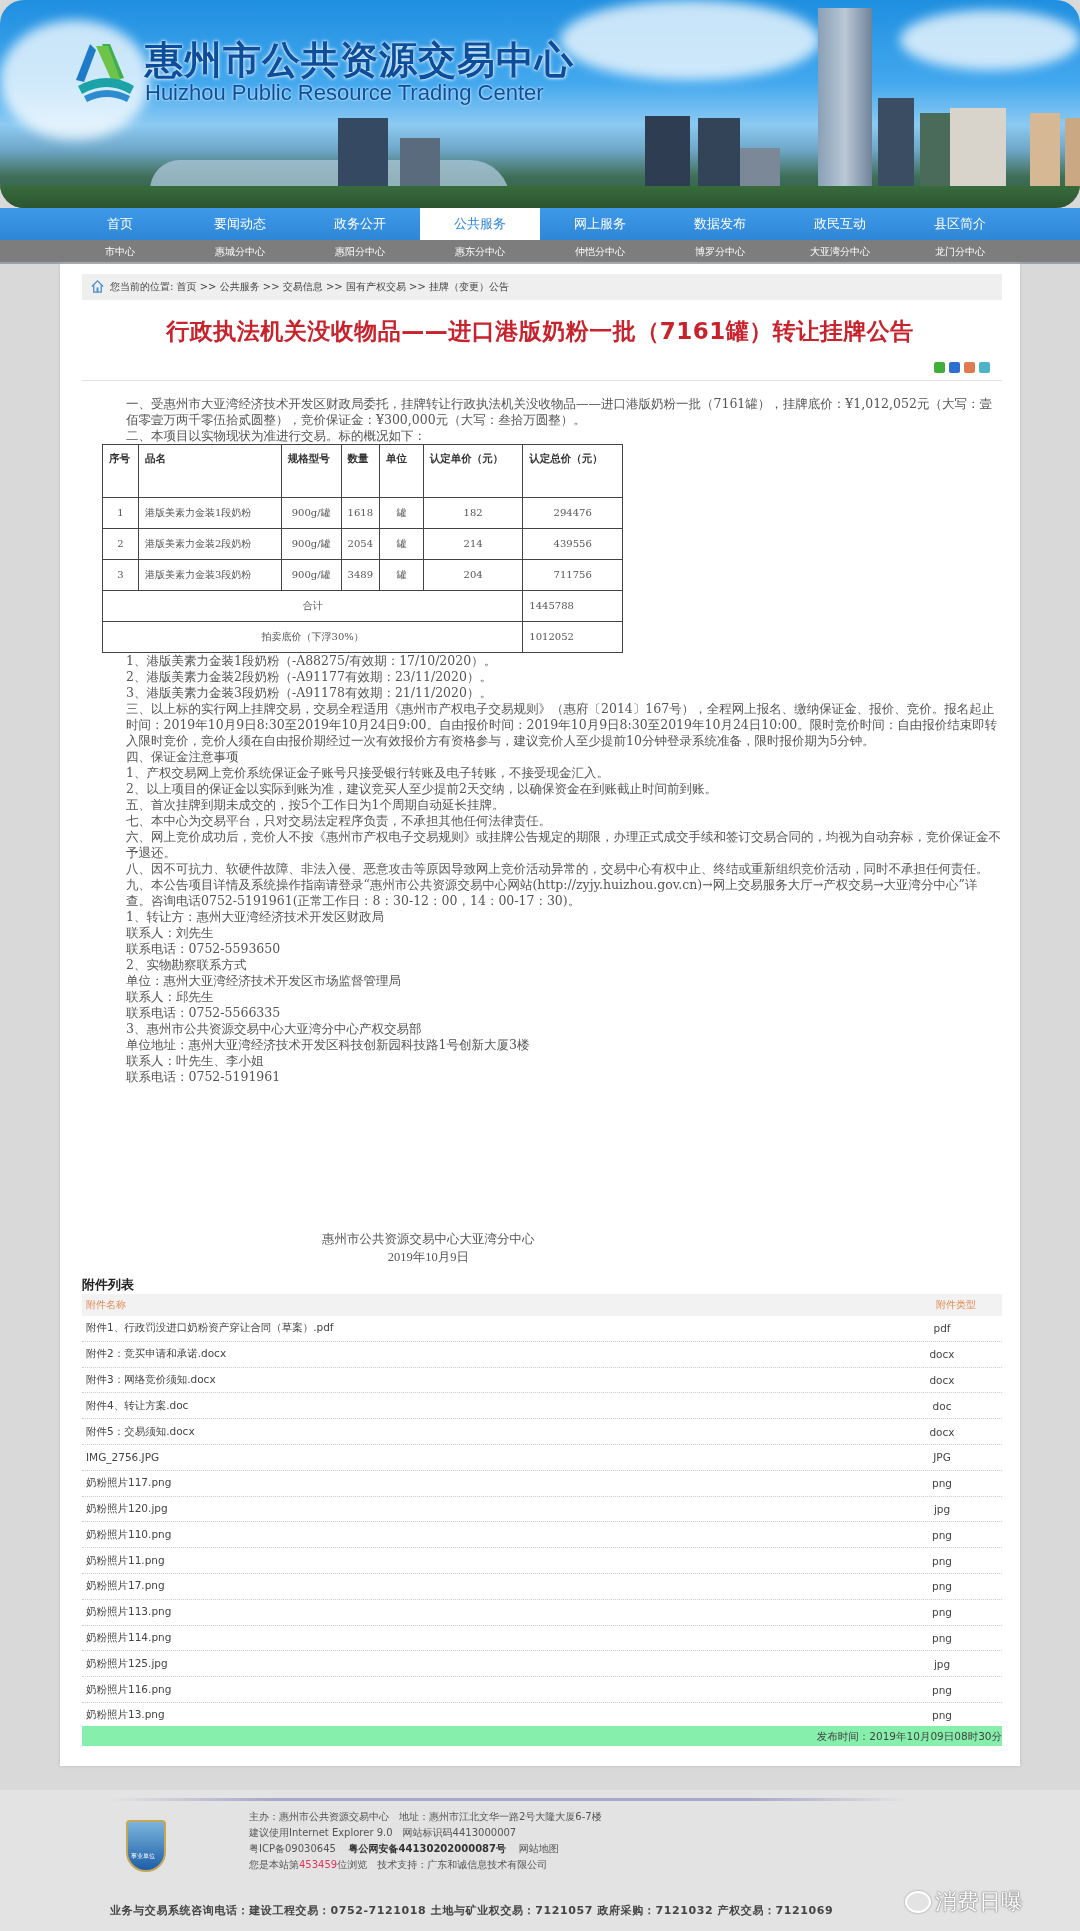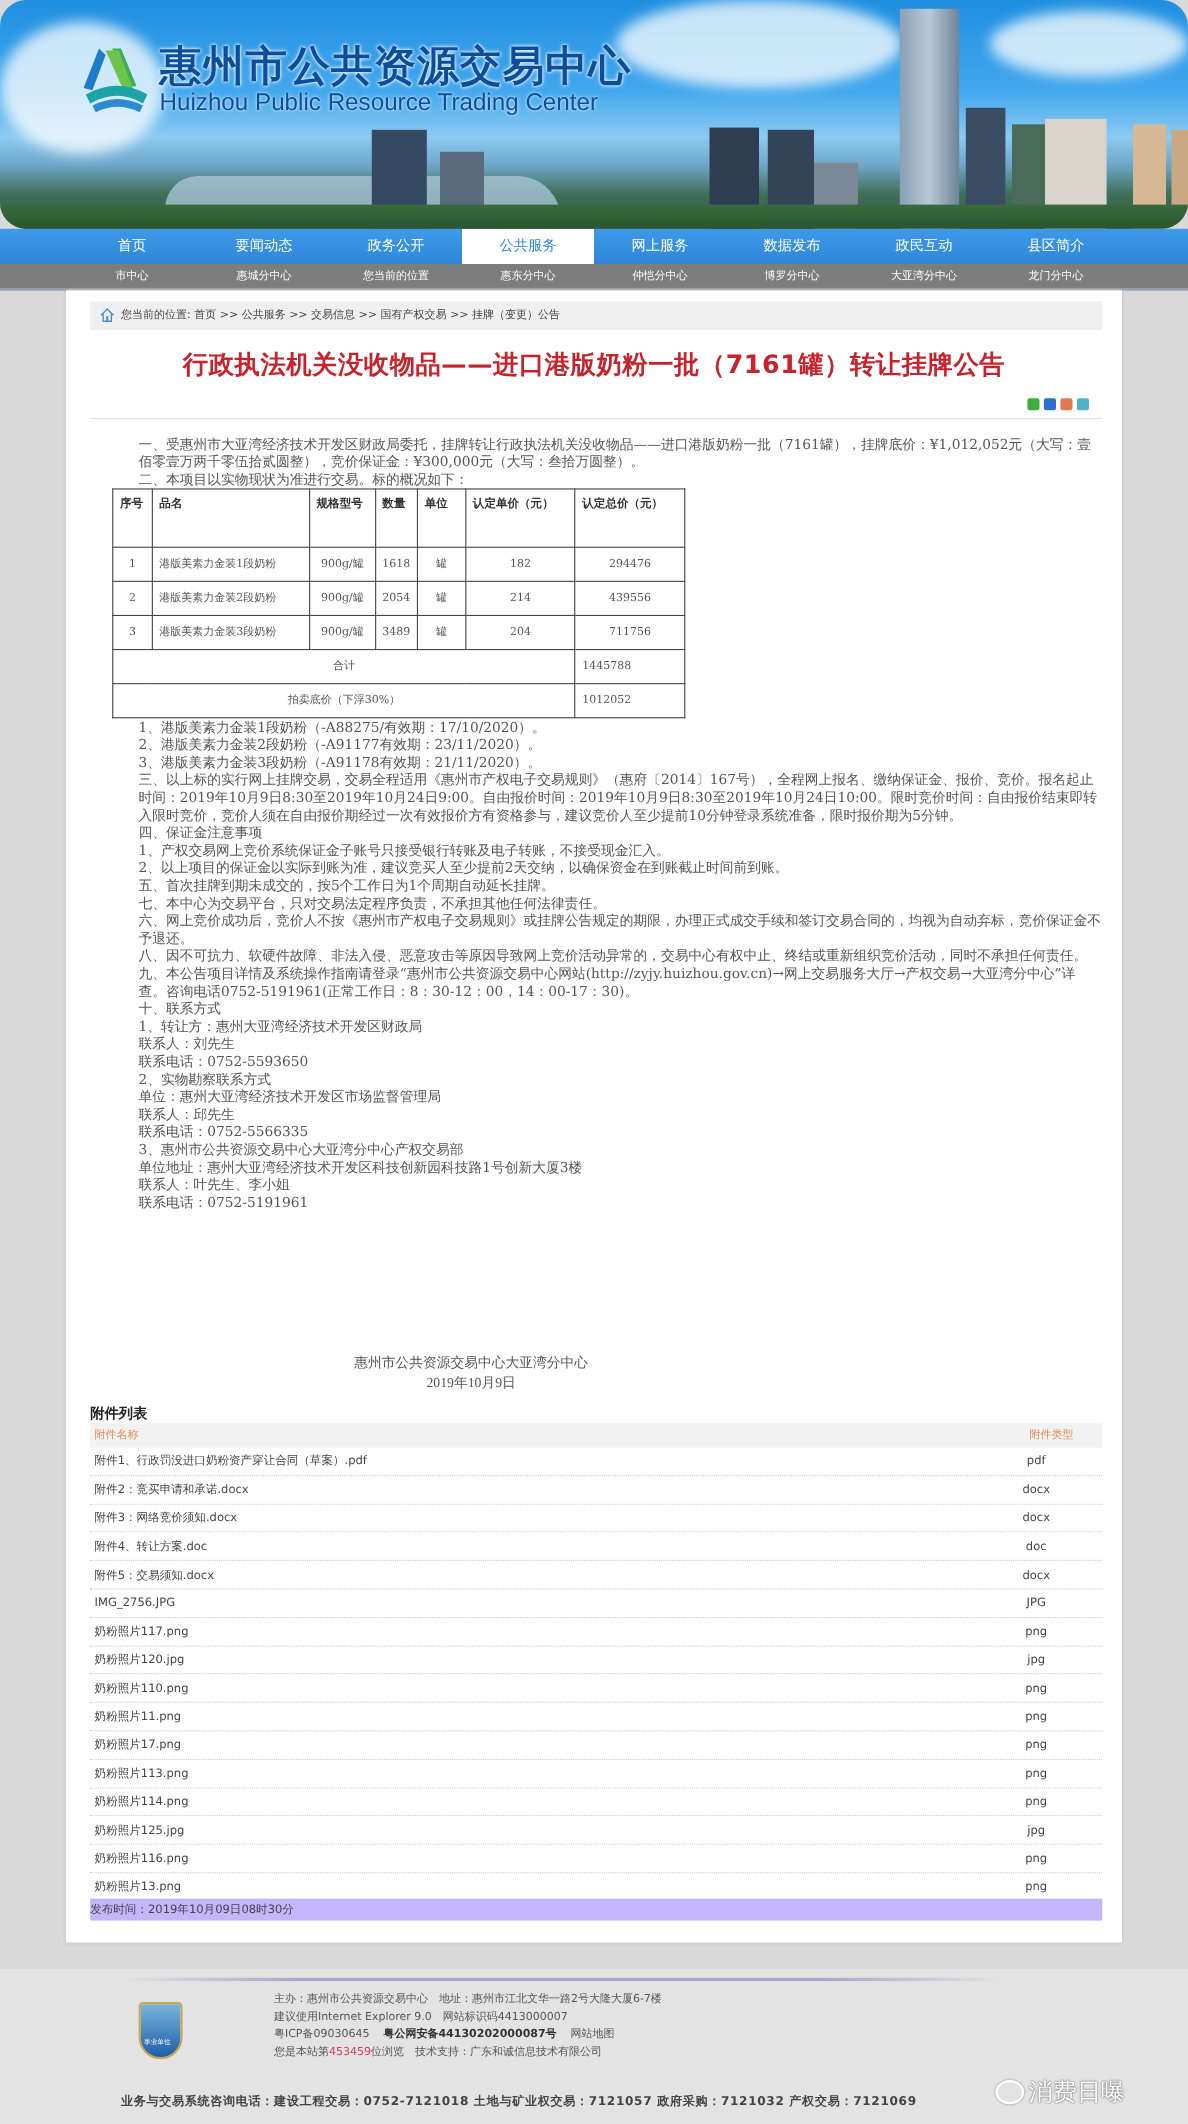--- a/index.html
+++ b/index.html
@@ -35,21 +35,21 @@
   table.items td, table.items th { border: 1px solid #444; padding: 0 6px; color: #555; font-weight: normal; }
   table.items th { font-weight: bold; color: #333; text-align: left; vertical-align: top; height: 53px; line-height: 26px; font-family: "DejaVu Sans", sans-serif; font-size: 10.5px; }
   table.items td { height: 31px; }
   .c { text-align: center; }
   .sign { position: absolute; left: 262px; top: 966px; font-family: Liberation Serif, serif; font-size: 12.5px; color: #555; text-align: center; line-height: 18px; }
   .att-title { position: absolute; left: 22px; top: 1012px; font-size: 13px; font-weight: bold; color: #222; }
   .att { position: absolute; left: 22px; top: 1030px; width: 920px; }
   .att-head { height: 22px; background: #f2f2f2; display: flex; justify-content: space-between; padding: 0 26px 0 4px; font-size: 10px; line-height: 22px; color: #e38b55; }
   .att-row { height: 25.8px; display: flex; justify-content: space-between; align-items: center; padding: 0 40px 0 4px; font-size: 10.5px; color: #444; border-bottom: 1px dotted #ccc; }
   .att-row .t { width: 40px; text-align: center; }
-  .pubtime { position: absolute; left: 22px; top: 1462px; width: 920px; height: 20px; background: #c4b5fd; text-align: left; font-size: 10.5px; line-height: 20px; color: #444; }
+  .pubtime { position: absolute; left: 22px; top: 1462px; width: 920px; height: 20px; background: #86efac; text-align: right; font-size: 10.5px; line-height: 20px; color: #444; }
   
   .footer { position: absolute; left: 0; top: 1790px; width: 1080px; height: 141px; background: #e3e3e3; }
   .footer-line { position: absolute; left: 110px; top: 8px; width: 800px; height: 3px; background: linear-gradient(90deg, rgba(160,160,200,0), #a8a8c8 20%, #a8a8c8 80%, rgba(160,160,200,0)); }
   .badge { position: absolute; left: 126px; top: 30px; width: 40px; height: 52px; background: linear-gradient(180deg,#7ab4dc,#1d5ea8); border-radius: 4px 4px 20px 20px; border: 2px solid #c5a756; }
   .badge-txt { position: absolute; left: 3px; top: 30px; font-size: 6px; color: #fff; }
   .fl { position: absolute; left: 249px; font-size: 10px; color: #555; }
   .fl b { color: #333; }
   .red { color: #e0365a; }
   .hotline { position: absolute; left: 110px; top: 113px; font-size: 11px; color: #444; font-weight: bold; letter-spacing: 0.6px; white-space: nowrap; }
   .wm { position: absolute; left: 905px; top: 97px; font-size: 22px; color: #fff; text-shadow: 0 0 2px #777, 0 0 1px #555; display: flex; align-items: center; gap: 4px; }
@@ -92,21 +92,21 @@
   <div class="nav-item">政务公开</div>
   <div class="nav-item active">公共服务</div>
   <div class="nav-item">网上服务</div>
   <div class="nav-item">数据发布</div>
   <div class="nav-item">政民互动</div>
   <div class="nav-item">县区简介</div>
 </div>
 <div class="subnav">
   <div class="subnav-item">市中心</div>
   <div class="subnav-item">惠城分中心</div>
-  <div class="subnav-item">您当前的位置</div>
+  <div class="subnav-item">惠阳分中心</div>
   <div class="subnav-item">惠东分中心</div>
   <div class="subnav-item">仲恺分中心</div>
   <div class="subnav-item">博罗分中心</div>
   <div class="subnav-item">大亚湾分中心</div>
   <div class="subnav-item">龙门分中心</div>
 </div>
 
 <div class="panel">
   <div class="crumb">
     <svg class="home-icon" viewBox="0 0 16 16">
@@ -182,21 +182,20 @@
     <p class="ind">3、港版美素力金装3段奶粉（-A91178有效期：21/11/2020）。</p>
     <p class="ind">三、以上标的实行网上挂牌交易，交易全程适用《惠州市产权电子交易规则》（惠府〔2014〕167号），全程网上报名、缴纳保证金、报价、竞价。报名起止时间：2019年10月9日8:30至2019年10月24日9:00。自由报价时间：2019年10月9日8:30至2019年10月24日10:00。限时竞价时间：自由报价结束即转入限时竞价，竞价人须在自由报价期经过一次有效报价方有资格参与，建议竞价人至少提前10分钟登录系统准备，限时报价期为5分钟。</p>
     <p class="ind">四、保证金注意事项</p>
     <p class="ind">1、产权交易网上竞价系统保证金子账号只接受银行转账及电子转账，不接受现金汇入。</p>
     <p class="ind">2、以上项目的保证金以实际到账为准，建议竞买人至少提前2天交纳，以确保资金在到账截止时间前到账。</p>
     <p class="ind">五、首次挂牌到期未成交的，按5个工作日为1个周期自动延长挂牌。</p>
     <p class="ind">七、本中心为交易平台，只对交易法定程序负责，不承担其他任何法律责任。</p>
     <p class="ind">六、网上竞价成功后，竞价人不按《惠州市产权电子交易规则》或挂牌公告规定的期限，办理正式成交手续和签订交易合同的，均视为自动弃标，竞价保证金不予退还。</p>
     <p class="ind">八、因不可抗力、软硬件故障、非法入侵、恶意攻击等原因导致网上竞价活动异常的，交易中心有权中止、终结或重新组织竞价活动，同时不承担任何责任。</p>
     <p class="ind">九、本公告项目详情及系统操作指南请登录“惠州市公共资源交易中心网站(http://zyjy.huizhou.gov.cn)→网上交易服务大厅→产权交易→大亚湾分中心”详查。咨询电话0752-5191961(正常工作日：8：30-12：00，14：00-17：30)。</p>
-    <p class="ind">十、联系方式</p>
     <p class="ind">1、转让方：惠州大亚湾经济技术开发区财政局</p>
     <p class="ind">联系人：刘先生</p>
     <p class="ind">联系电话：0752-5593650</p>
     <p class="ind">2、实物勘察联系方式</p>
     <p class="ind">单位：惠州大亚湾经济技术开发区市场监督管理局</p>
     <p class="ind">联系人：邱先生</p>
     <p class="ind">联系电话：0752-5566335</p>
     <p class="ind">3、惠州市公共资源交易中心大亚湾分中心产权交易部</p>
     <p class="ind">单位地址：惠州大亚湾经济技术开发区科技创新园科技路1号创新大厦3楼</p>
     <p class="ind">联系人：叶先生、李小姐</p>

